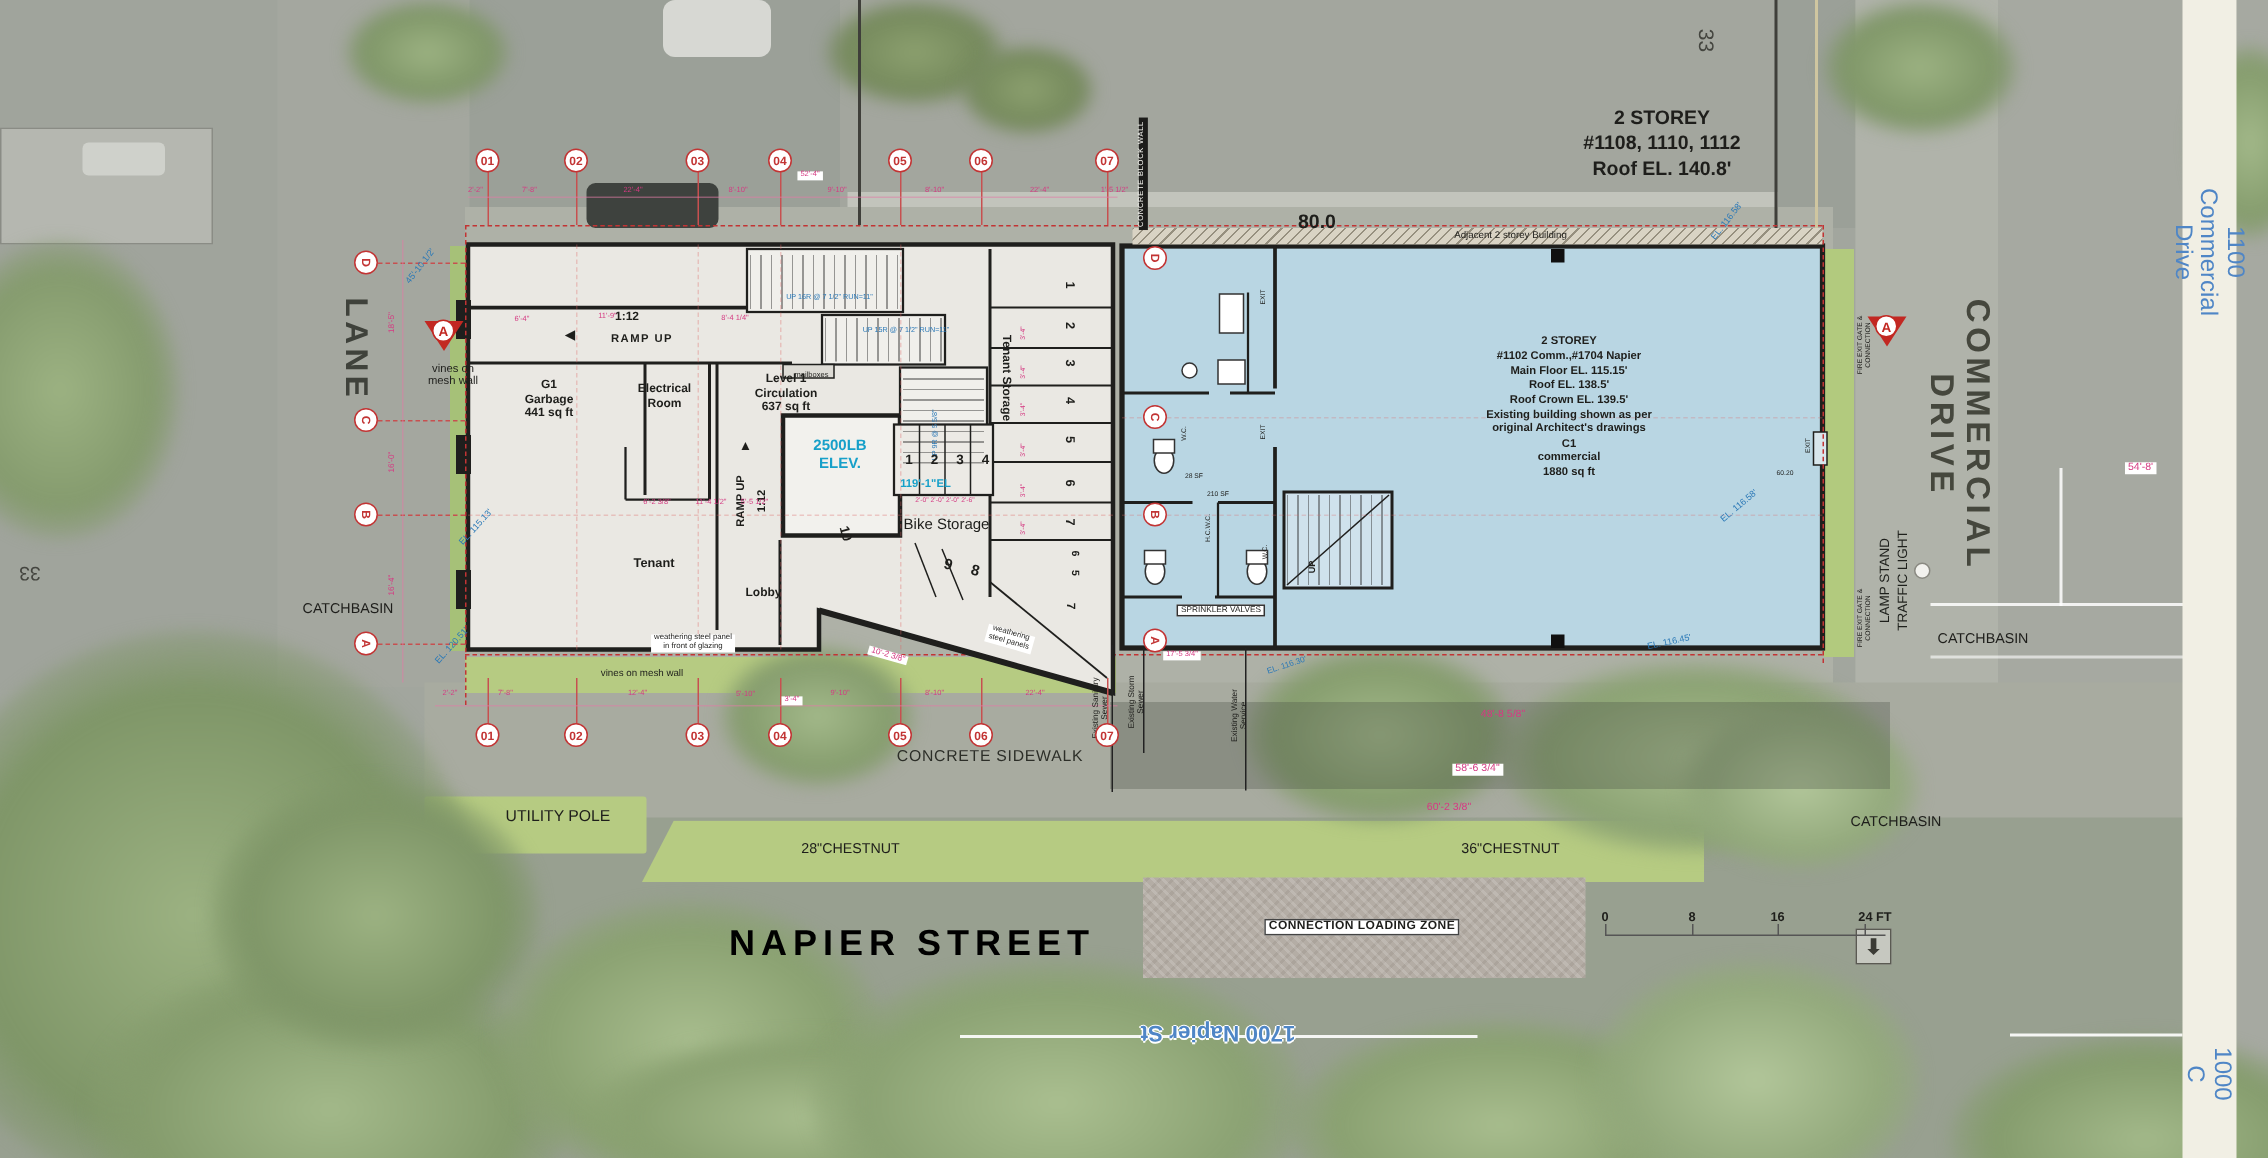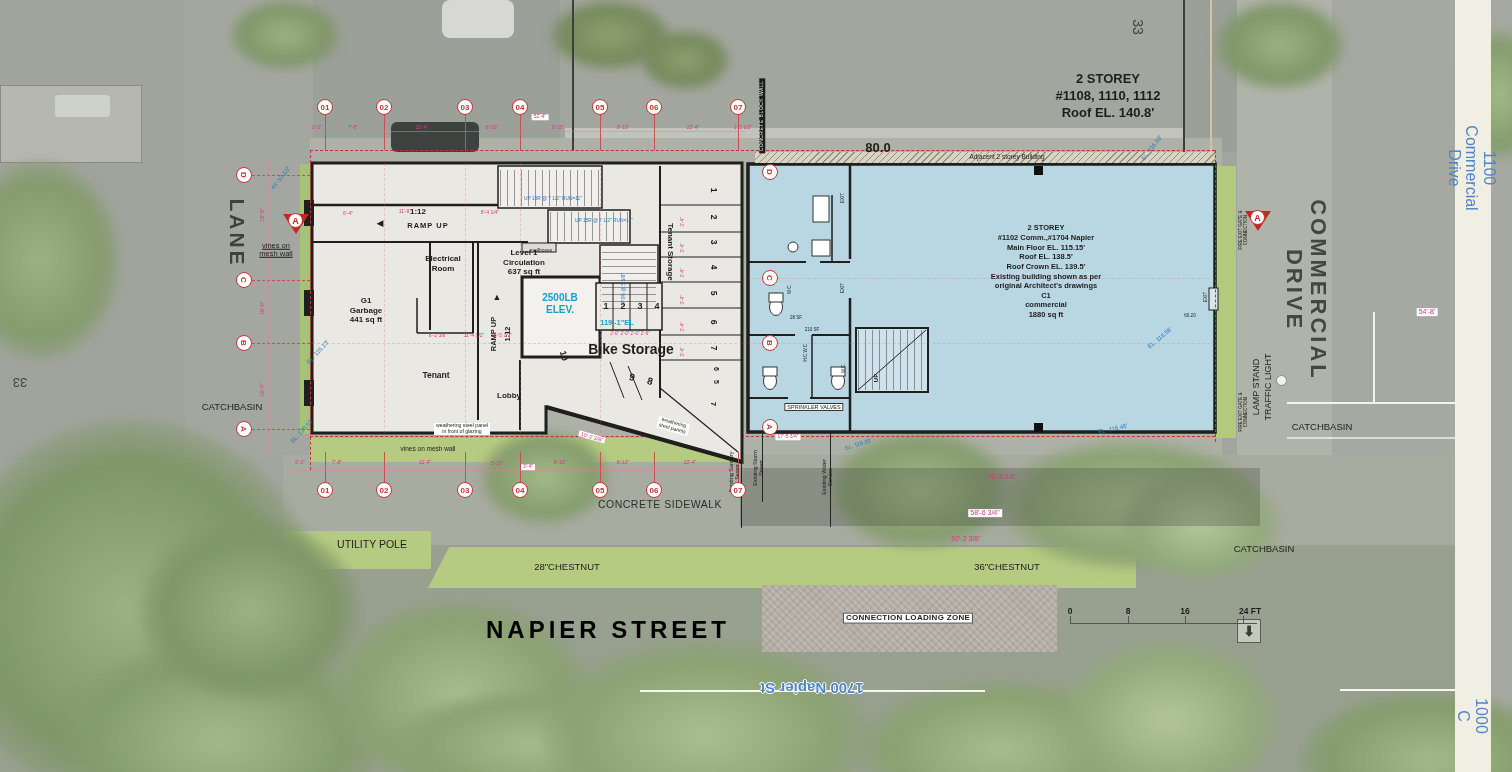--- a/index.html
+++ b/index.html
@@ -208,27 +208,27 @@
     <div class="tread" style="left: 858px; top: 330px; width: 68px; height: 60px; background-image: repeating-linear-gradient(90deg, rgba(40, 40, 40, 0.6) 0px, rgba(40, 40, 40, 0.6) 1px, transparent 1px, transparent 7px);"></div>
     <div class="lbl" style="left: 1108px; top: 96px; font-size: 13px; font-weight: 700; line-height: 1.3; color: rgb(30, 30, 27); transform: translate(-50%, -50%) rotate(0deg);">2 STOREY
 #1108, 1110, 1112
 Roof EL. 140.8'</div>
     <div class="lbl" style="left: 1137px; top: 27px; font-size: 14px; font-weight: 400; line-height: 1.1; color: rgb(68, 69, 63); transform: translate(-50%, -50%) rotate(90deg);">33</div>
     <div class="lbl" style="left: 20px; top: 382px; font-size: 13px; font-weight: 400; line-height: 1.1; color: rgb(68, 69, 63); transform: translate(-50%, -50%) rotate(180deg);">33</div>
     <div class="lbl" style="left: 878px; top: 148px; font-size: 13px; font-weight: 700; line-height: 1.1; color: rgb(30, 30, 27); transform: translate(-50%, -50%) rotate(0deg);">80.0</div>
     <div class="lbl" style="left: 1007px; top: 157px; font-size: 6.5px; font-weight: 400; line-height: 1.1; color: rgb(30, 30, 27); transform: translate(-50%, -50%) rotate(0deg);">Adjacent 2 storey Building</div>
     <div class="lbl" style="left: 762px; top: 116px; font-size: 5px; font-weight: 400; line-height: 1.1; color: rgb(245, 245, 240); transform: translate(-50%, -50%) rotate(-90deg); letter-spacing: 0.5px; background: rgb(28, 28, 26); padding: 0px 2px;">CONCRETE BLOCK WALL</div>
     <div class="lbl" style="left: 237px; top: 233px; font-size: 21px; font-weight: 700; line-height: 1.1; color: rgb(63, 66, 59); transform: translate(-50%, -50%) rotate(90deg); letter-spacing: 3px;">LANE</div>
-    <div class="lbl" style="left: 276px; top: 250px; font-size: 7.5px; font-weight: 400; line-height: 1.1; color: rgb(30, 30, 27); transform: translate(-50%, -50%) rotate(0deg); text-decoration: underline;">vines on
+    <div class="lbl" style="left: 302px; top: 250px; font-size: 7.5px; font-weight: 400; line-height: 1.1; color: rgb(30, 30, 27); transform: translate(-50%, -50%) rotate(0deg);">vines on
 mesh wall</div>
     <div class="lbl" style="left: 232px; top: 407px; font-size: 9.5px; font-weight: 400; line-height: 1.1; color: rgb(30, 30, 27); transform: translate(-50%, -50%) rotate(0deg);">CATCHBASIN</div>
     <div class="lbl" style="left: 418px; top: 212px; font-size: 8px; font-weight: 700; line-height: 1.1; color: rgb(30, 30, 27); transform: translate(-50%, -50%) rotate(0deg);">1:12</div>
     <div class="lbl" style="left: 428px; top: 226px; font-size: 7.5px; font-weight: 700; line-height: 1.1; color: rgb(30, 30, 27); transform: translate(-50%, -50%) rotate(0deg); letter-spacing: 1px;">RAMP UP</div>
     <div class="lbl" style="left: 380px; top: 224px; font-size: 9px; font-weight: 400; line-height: 1.1; color: rgb(30, 30, 27); transform: translate(-50%, -50%) rotate(0deg);">◀</div>
-    <div class="lbl" style="left: 366px; top: 266px; font-size: 8px; font-weight: 700; line-height: 1.2; color: rgb(30, 30, 27); transform: translate(-50%, -50%) rotate(0deg); margin-top: 44px;">G1
+    <div class="lbl" style="left: 366px; top: 266px; font-size: 8px; font-weight: 700; line-height: 1.2; color: rgb(30, 30, 27); transform: translate(-50%, -50%) rotate(0deg);">G1
 Garbage
 441 sq ft</div>
     <div class="lbl" style="left: 443px; top: 264px; font-size: 8px; font-weight: 700; line-height: 1.2; color: rgb(30, 30, 27); transform: translate(-50%, -50%) rotate(0deg);">Electrical
 Room</div>
     <div class="lbl" style="left: 524px; top: 262px; font-size: 8px; font-weight: 700; line-height: 1.2; color: rgb(30, 30, 27); transform: translate(-50%, -50%) rotate(0deg);">Level 1
 Circulation
 637 sq ft</div>
     <div class="lbl" style="left: 541px; top: 251px; font-size: 5px; font-weight: 400; line-height: 1.1; color: rgb(30, 30, 27); transform: translate(-50%, -50%) rotate(0deg);">mailboxes</div>
     <div class="lbl" style="left: 553px; top: 199px; font-size: 4.8px; font-weight: 400; line-height: 1.1; color: rgb(43, 121, 183); transform: translate(-50%, -50%) rotate(0deg);">UP 16R @ 7 1/2" RUN=11"</div>
     <div class="lbl" style="left: 604px; top: 221px; font-size: 4.8px; font-weight: 400; line-height: 1.1; color: rgb(43, 121, 183); transform: translate(-50%, -50%) rotate(0deg);">UP 15R @ 7 1/2" RUN=11"</div>
@@ -247,21 +247,21 @@
     <div class="lbl" style="left: 713px; top: 190px; font-size: 8.5px; font-weight: 700; line-height: 1.1; color: rgb(30, 30, 27); transform: translate(-50%, -50%) rotate(90deg);">1</div>
     <div class="lbl" style="left: 713px; top: 217px; font-size: 8.5px; font-weight: 700; line-height: 1.1; color: rgb(30, 30, 27); transform: translate(-50%, -50%) rotate(90deg);">2</div>
     <div class="lbl" style="left: 713px; top: 242px; font-size: 8.5px; font-weight: 700; line-height: 1.1; color: rgb(30, 30, 27); transform: translate(-50%, -50%) rotate(90deg);">3</div>
     <div class="lbl" style="left: 713px; top: 267px; font-size: 8.5px; font-weight: 700; line-height: 1.1; color: rgb(30, 30, 27); transform: translate(-50%, -50%) rotate(90deg);">4</div>
     <div class="lbl" style="left: 713px; top: 293px; font-size: 8.5px; font-weight: 700; line-height: 1.1; color: rgb(30, 30, 27); transform: translate(-50%, -50%) rotate(90deg);">5</div>
     <div class="lbl" style="left: 713px; top: 322px; font-size: 8.5px; font-weight: 700; line-height: 1.1; color: rgb(30, 30, 27); transform: translate(-50%, -50%) rotate(90deg);">6</div>
     <div class="lbl" style="left: 713px; top: 348px; font-size: 8.5px; font-weight: 700; line-height: 1.1; color: rgb(30, 30, 27); transform: translate(-50%, -50%) rotate(90deg);">7</div>
     <div class="lbl" style="left: 716px; top: 369px; font-size: 7px; font-weight: 700; line-height: 1.1; color: rgb(30, 30, 27); transform: translate(-50%, -50%) rotate(90deg);">6</div>
     <div class="lbl" style="left: 716px; top: 382px; font-size: 7px; font-weight: 700; line-height: 1.1; color: rgb(30, 30, 27); transform: translate(-50%, -50%) rotate(90deg);">5</div>
     <div class="lbl" style="left: 713px; top: 404px; font-size: 8px; font-weight: 700; line-height: 1.1; color: rgb(30, 30, 27); transform: translate(-50%, -50%) rotate(90deg);">7</div>
-    <div class="lbl" style="left: 622px; top: 350px; font-size: 14px; font-weight: 700; line-height: 1.1; color: rgb(30, 30, 27); transform: translate(-50%, -50%) rotate(0deg); padding-left: 18px;">Bike Storage</div>
+    <div class="lbl" style="left: 622px; top: 350px; font-size: 10px; font-weight: 400; line-height: 1.1; color: rgb(30, 30, 27); transform: translate(-50%, -50%) rotate(0deg); padding-left: 18px;">Bike Storage</div>
     <div class="lbl" style="left: 632px; top: 377px; font-size: 10px; font-weight: 700; line-height: 1.1; color: rgb(30, 30, 27); transform: translate(-50%, -50%) rotate(15deg);">9</div>
     <div class="lbl" style="left: 650px; top: 381px; font-size: 10px; font-weight: 700; line-height: 1.1; color: rgb(30, 30, 27); transform: translate(-50%, -50%) rotate(15deg);">8</div>
     <div class="lbl" style="left: 563px; top: 356px; font-size: 9px; font-weight: 700; line-height: 1.1; color: rgb(30, 30, 27); transform: translate(-50%, -50%) rotate(75deg);">10</div>
     <div class="lbl" style="left: 436px; top: 376px; font-size: 8.5px; font-weight: 700; line-height: 1.1; color: rgb(30, 30, 27); transform: translate(-50%, -50%) rotate(0deg);">Tenant</div>
     <div class="lbl" style="left: 509px; top: 396px; font-size: 8px; font-weight: 700; line-height: 1.1; color: rgb(30, 30, 27); transform: translate(-50%, -50%) rotate(0deg);">Lobby</div>
     <div class="lbl" style="left: 462px; top: 429px; font-size: 5.2px; font-weight: 400; line-height: 1.15; color: rgb(30, 30, 27); transform: translate(-50%, -50%) rotate(0deg); background: rgb(255, 255, 255); padding: 0px 2px;">weathering steel panel
 in front of glazing</div>
     <div class="lbl" style="left: 673px; top: 426px; font-size: 5.2px; font-weight: 400; line-height: 1.15; color: rgb(30, 30, 27); transform: translate(-50%, -50%) rotate(16deg); background: rgb(255, 255, 255); padding: 0px 2px;">weathering
 steel panels</div>
     <div class="lbl" style="left: 592px; top: 437px; font-size: 5.5px; font-weight: 400; line-height: 1.1; color: rgb(213, 58, 130); transform: translate(-50%, -50%) rotate(16deg); background: rgb(255, 255, 255); padding: 0px 2px;">10'-2 3/8"</div>

